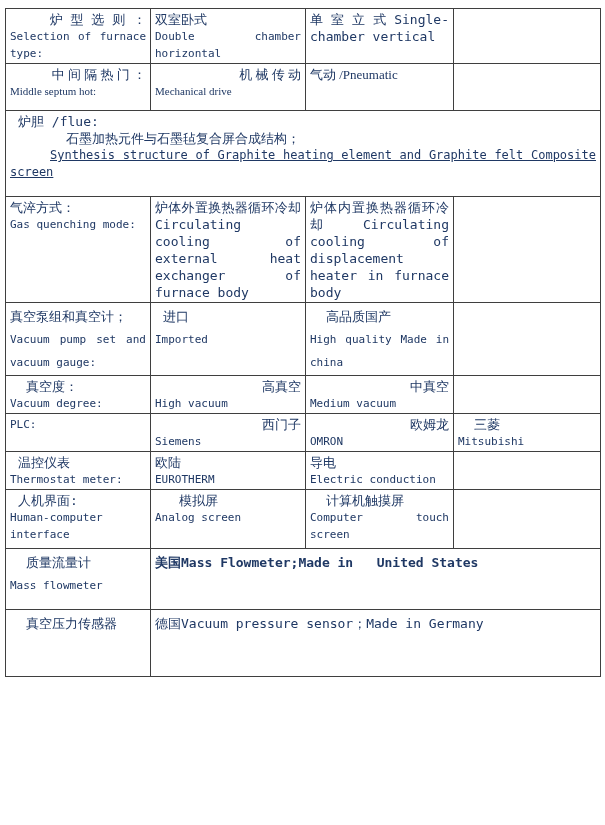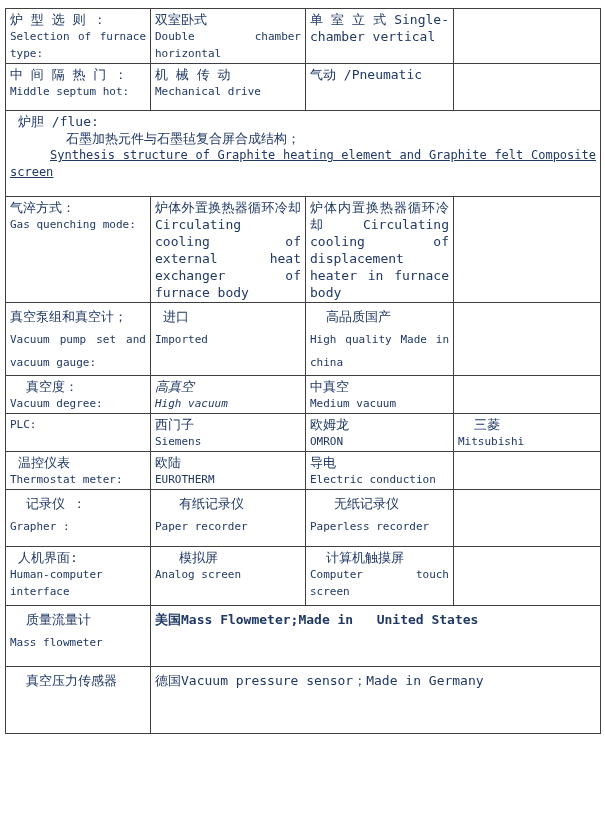--- a/index.html
+++ b/index.html
@@ -12,21 +12,21 @@
     border-collapse:collapse;table-layout:fixed;
     width:595px;margin:8px 0 0 5px;
   }
   td{
     border:1px solid #3f3f3f;vertical-align:top;
     padding:2px 4px 1px 4px;font-size:11px;line-height:17px;
     overflow:hidden;word-wrap:break-word;
   }
   .p{margin:0;}
   .zh{font-size:13px;}
-  .ctr{text-align:left;}
+  .ctr{text-align:right;}
   .jst{text-align:justify;}
   .f12{font-size:12px;text-decoration:underline;}
   .i8{text-indent:8px;}
   .i16{text-indent:16px;}
   .i24{text-indent:24px;}
   .i40{text-indent:40px;}
   .i56{text-indent:56px;}
   tr.sp td{line-height:23px;}
 </style>
 </head>
@@ -47,21 +47,21 @@
         </td>
         <td style="border-color: rgb(63, 63, 63); margin-top: 46px;">
           <div class="p zh">双室卧式</div>
           <div class="p jst">Double chamber horizontal</div>
         </td>
         <td style="border-color: rgb(63, 63, 63);">
           <div class="p zh jst">单 室 立 式 Single-chamber vertical</div>
         </td>
         <td style="border-color: rgb(63, 63, 63);"></td>
       </tr>
-      <tr style="height: 47px;">
+      <tr style="height: 47px; font-family: Liberation Serif, serif;">
         <td style="border-color: rgb(63, 63, 63);">
           <div class="p zh ctr">中 间 隔 热 门 ：</div>
           <div class="p ">Middle septum hot:</div>
         </td>
         <td style="border-color: rgb(63, 63, 63); margin-left: 33px;">
           <div class="p zh ctr">机 械 传 动</div>
           <div class="p ">Mechanical drive</div>
         </td>
         <td style="border-color: rgb(63, 63, 63);">
           <div class="p zh">气动 /Pneumatic</div>
@@ -101,21 +101,21 @@
           <div class="p zh i16">高品质国产</div>
           <div class="p jst">High quality Made in china</div>
         </td>
         <td style="border-color: rgb(63, 63, 63);"></td>
       </tr>
       <tr style="height: 37px;">
         <td style="border-color: rgb(63, 63, 63);">
           <div class="p zh i16">真空度：</div>
           <div class="p ">Vacuum degree:</div>
         </td>
-        <td style="border-color: rgb(63, 63, 63); font-style: italic;">
+        <td style="border-color: rgb(63, 63, 63);">
           <div class="p zh ctr">高真空</div>
           <div class="p ">High vacuum</div>
         </td>
         <td style="border-color: rgb(63, 63, 63);">
           <div class="p zh ctr">中真空</div>
           <div class="p ">Medium vacuum</div>
         </td>
         <td style="border-color: rgb(63, 63, 63);"></td>
       </tr>
       <tr style="height: 35px;">
@@ -143,35 +143,20 @@
         <td style="border-color: rgb(63, 63, 63);">
           <div class="p zh">欧陆</div>
           <div class="p ">EUROTHERM</div>
         </td>
         <td style="border-color: rgb(63, 63, 63);">
           <div class="p zh">导电</div>
           <div class="p ">Electric conduction</div>
         </td>
         <td style="border-color: rgb(63, 63, 63);"></td>
       </tr>
-      <tr class="sp" style="height: 57px;">
-        <td style="border-color: rgb(63, 63, 63);">
-          <div class="p zh i16">记录仪 ：</div>
-          <div class="p ">Grapher :</div>
-        </td>
-        <td style="border-color: rgb(63, 63, 63);">
-          <div class="p zh i24">有纸记录仪</div>
-          <div class="p ">Paper recorder</div>
-        </td>
-        <td style="border-color: rgb(63, 63, 63);">
-          <div class="p zh i24">无纸记录仪</div>
-          <div class="p ">Paperless recorder</div>
-        </td>
-        <td style="border-color: rgb(63, 63, 63);"></td>
-      </tr>
       <tr style="height: 59px;">
         <td style="border-color: rgb(63, 63, 63);">
           <div class="p zh i8">人机界面:</div>
           <div class="p jst">Human-computer interface</div>
         </td>
         <td style="border-color: rgb(63, 63, 63);">
           <div class="p zh i24">模拟屏</div>
           <div class="p ">Analog screen</div>
         </td>
         <td style="border-color: rgb(63, 63, 63);">

